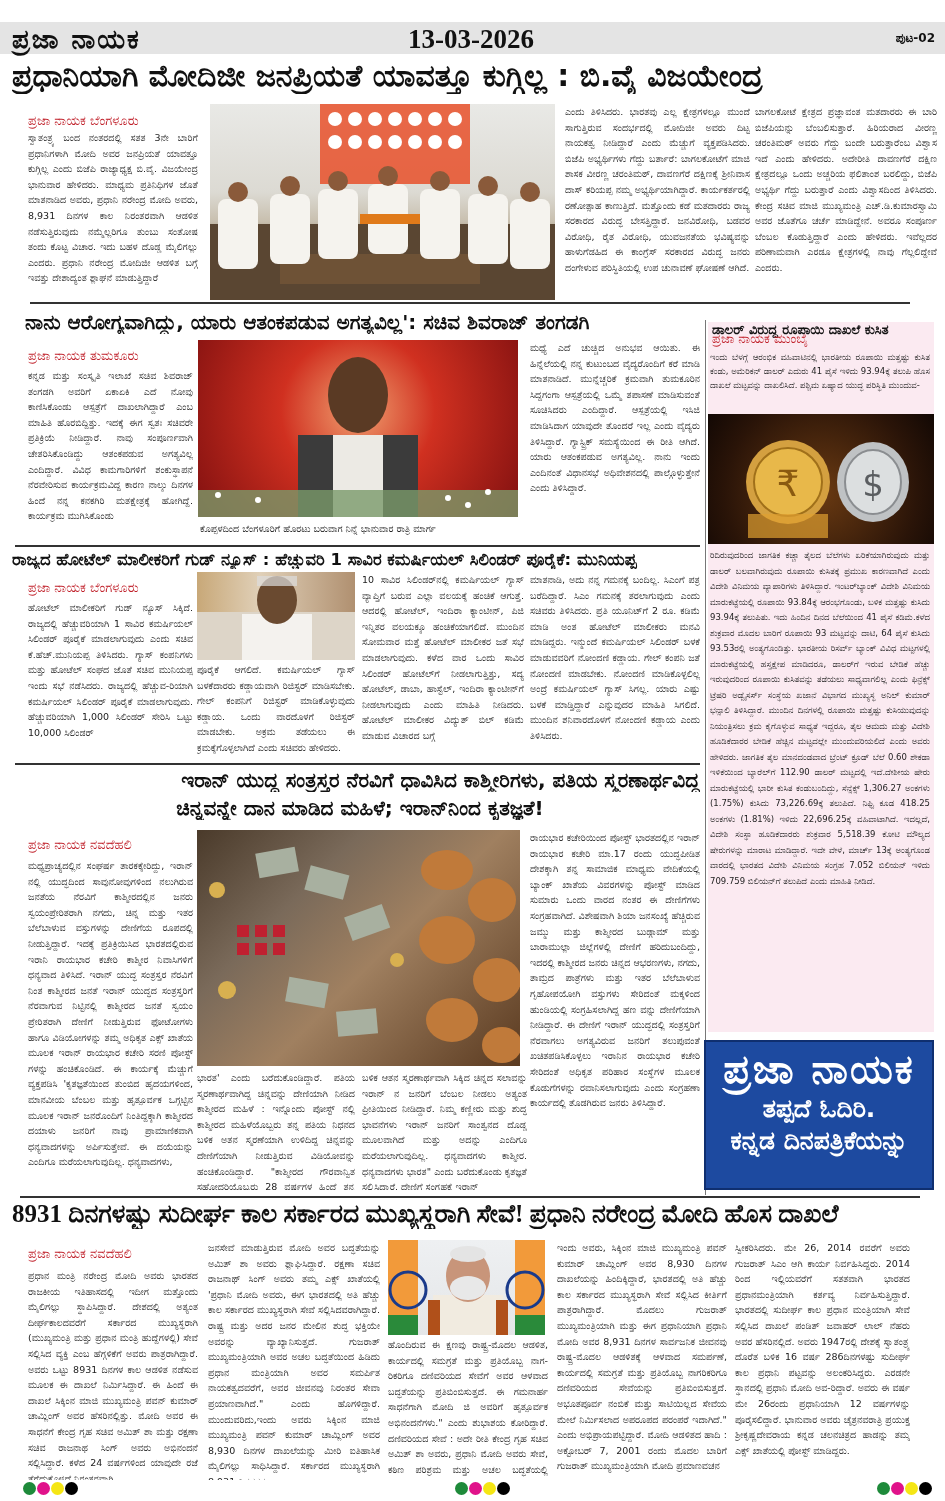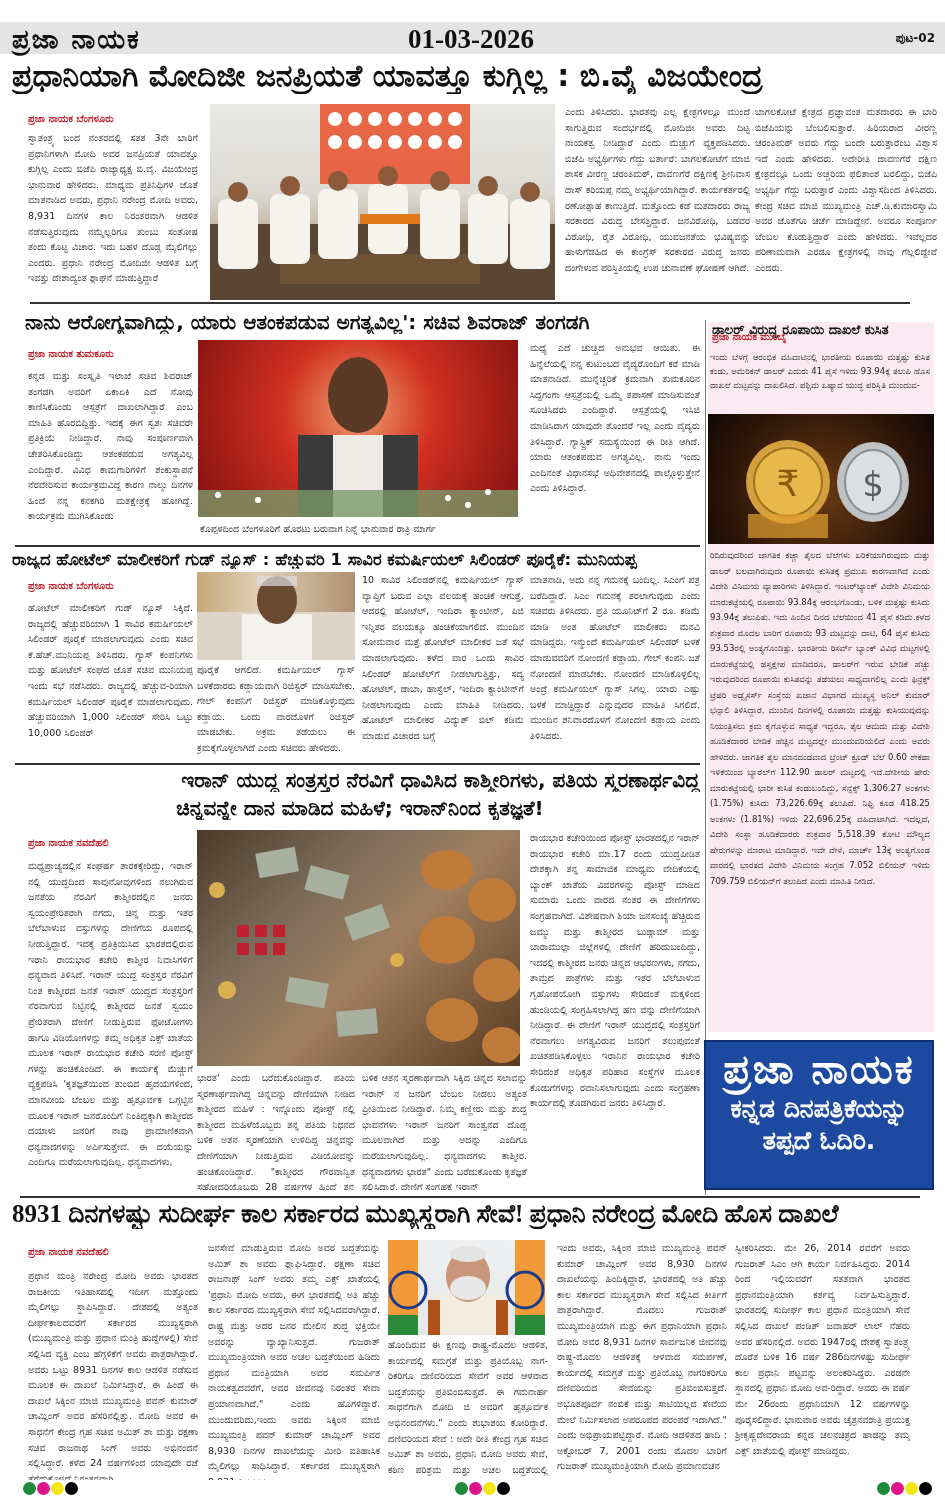--- a/index.html
+++ b/index.html
@@ -5,38 +5,38 @@
   * { box-sizing: border-box; margin: 0; padding: 0; }
   body { width: 945px; height: 1501px; background: #fff; font-family: "DejaVu Sans", sans-serif; color: #111; overflow: hidden; position: relative; }
   .abs { position: absolute; }
   .masthead { left: 0; top: 22px; width: 945px; height: 32px; background: #e4e4e4; }
   .mast-name { left: 12px; top: 24px; font-size: 26px; font-weight: bold; letter-spacing: 2px; }
   .mast-date { left: 408px; top: 24px; font-family: "Liberation Serif", serif; font-weight: bold; font-size: 27px; }
   .mast-page { right: 10px; top: 31px; font-size: 12px; font-weight: bold; }
   .headline { font-weight: bold; color: #111; white-space: nowrap; overflow: hidden; }
   .h1 { left: 12px; top: 58px; width: 925px; font-size: 30px; }
   .rule { height: 2px; background: #333; }
-  .byline { font-size: 10px; color: #c0202a; font-weight: bold; }
+  .byline { font-size: 13px; color: #c0202a; font-weight: normal; }
   .col { font-size: 9.5px; line-height: 15.6px; text-align: justify; color: #222; overflow: hidden; }
   .photo { overflow: hidden; }
   .caption { font-size: 9.5px; line-height: 15px; text-align: justify; }
   .pinkbox { background: #fbeaf1; }
   .adbox { background: #1d4aa0; color: #fff; text-align: center; border: 2px solid #0f2f70; }
   .ad-title { font-size: 40px; font-weight: bold; padding-top: 4px; letter-spacing: 2px; }
   .ad-line { font-size: 25px; font-weight: bold; line-height: 32px; }
   .dots { display: flex; gap: 1px; }
   .dot { width: 13px; height: 13px; border-radius: 50%; }
   .vsep { width: 1px; background: #777; }
 </style>
 </head>
 <body>
 
 <div class="abs masthead"></div>
 <div class="abs mast-name">ಪ್ರಜಾ ನಾಯಕ</div>
-<div class="abs mast-date">01-03-2026</div>
+<div class="abs mast-date">13-03-2026</div>
 <div class="abs mast-page">ಪುಟ-02</div>
 
 <div class="abs headline h1">ಪ್ರಧಾನಿಯಾಗಿ ಮೋದಿಜೀ ಜನಪ್ರಿಯತೆ ಯಾವತ್ತೂ ಕುಗ್ಗಿಲ್ಲ : ಬಿ.ವೈ ವಿಜಯೇಂದ್ರ</div>
 <div class="abs byline" style="left:28px; top:113px;">ಪ್ರಜಾ ನಾಯಕ ಬೆಂಗಳೂರು</div>
 <div class="abs col" style="left:28px; top:130px; width:170px; height:170px;">ಸ್ವಾತಂತ್ರ್ಯ ಬಂದ ನಂತರದಲ್ಲಿ ಸತತ 3ನೇ ಬಾರಿಗೆ ಪ್ರಧಾನಿಗಳಾಗಿ ಮೋದಿ ಅವರ ಜನಪ್ರಿಯತೆ ಯಾವತ್ತೂ ಕುಗ್ಗಿಲ್ಲ ಎಂದು ಬಿಜೆಪಿ ರಾಜ್ಯಾಧ್ಯಕ್ಷ ಬಿ.ವೈ. ವಿಜಯೇಂದ್ರ ಭಾನುವಾರ ಹೇಳಿದರು. ಮಾಧ್ಯಮ ಪ್ರತಿನಿಧಿಗಳ ಜೊತೆ ಮಾತನಾಡಿದ ಅವರು, ಪ್ರಧಾನಿ ನರೇಂದ್ರ ಮೋದಿ ಅವರು, 8,931 ದಿನಗಳ ಕಾಲ ನಿರಂತರವಾಗಿ ಆಡಳಿತ ನಡೆಸುತ್ತಿರುವುದು ನಮ್ಮೆಲ್ಲರಿಗೂ ತುಂಬು ಸಂತೋಷ ತಂದು ಕೊಟ್ಟ ವಿಚಾರ. ಇದು ಬಹಳ ದೊಡ್ಡ ಮೈಲಿಗಲ್ಲು ಎಂದರು. ಪ್ರಧಾನಿ ನರೇಂದ್ರ ಮೋದಿಜೀ ಆಡಳಿತ ಬಗ್ಗೆ ಇವತ್ತು ದೇಶಾದ್ಯಂತ ಶ್ಲಾಘನೆ ಮಾಡುತ್ತಿದ್ದಾರೆ</div>
 <div class="abs photo" style="left:210px; top:104px; width:345px; height:196px; background:linear-gradient(180deg,#e9e9e6 0%,#dcdad3 45%,#c8bfae 60%,#7a6a55 75%,#3a3632 100%);">
   <svg width="345" height="196">
     <rect x="110" y="0" width="150" height="80" fill="#e8502a" opacity="0.85"></rect>
     <g fill="#fff">
       <circle cx="125" cy="15" r="7"></circle>
@@ -176,22 +176,22 @@
         <circle cx="200" cy="130" r="7"></circle>
       </g>
   </svg>
 </div>
 <div class="abs col" style="left:197px; top:1070px; width:158px; height:120px;">ಭಾರತ' ಎಂದು ಬರೆದುಕೊಂಡಿದ್ದಾರೆ. ಪತಿಯ ಸ್ಮರಣಾರ್ಥವಾಗಿದ್ದ ಚಿನ್ನವನ್ನು ದೇಣಿಯಾಗಿ ನೀಡಿದ ಕಾಶ್ಮೀರದ ಮಹಿಳೆ : ಇನ್ನೊಂದು ಪೋಸ್ಟ್ ನಲ್ಲಿ ಕಾಶ್ಮೀರದ ಮಹಿಳೆಯೊಬ್ಬರು ತನ್ನ ಪತಿಯ ನಿಧನದ ಬಳಿಕ ಅತನ ಸ್ಮರಣೆಯಾಗಿ ಉಳಿದಿದ್ದ ಚಿನ್ನವನ್ನು ದೇಣಿಗೆಯಾಗಿ ನೀಡುತ್ತಿರುವ ವಿಡಿಯೋವನ್ನು ಹಂಚಿಕೊಂಡಿದ್ದಾರೆ. "ಕಾಶ್ಮೀರದ ಗೌರವಾನ್ವಿತ ಸಹೋದರಿಯೊಬ್ಬರು 28 ವರ್ಷಗಳ ಹಿಂದೆ ತನ್ನ ಪತಿಯ ನಿಧನದ</div>
 <div class="abs col" style="left:362px; top:1070px; width:165px; height:120px;">ಬಳಿಕ ಆತನ ಸ್ಮರಣಾರ್ಥವಾಗಿ ಸಿಕ್ಕಿದ ಚಿನ್ನದ ಸಲಾವನ್ನು ಇರಾನ್ ನ ಜನರಿಗೆ ಬೆಂಬಲ ನೀಡಲು ಅತ್ಯಂತ ಪ್ರೀತಿಯಿಂದ ನೀಡಿದ್ದಾರೆ. ನಿಮ್ಮ ಕಣ್ಣೀರು ಮತ್ತು ಶುದ್ಧ ಭಾವನೆಗಳು ಇರಾನ್ ಜನರಿಗೆ ಸಾಂತ್ವನದ ದೊಡ್ಡ ಮೂಲವಾಗಿದೆ ಮತ್ತು ಅದನ್ನು ಎಂದಿಗೂ ಮರೆಯಲಾಗುವುದಿಲ್ಲ. ಧನ್ಯವಾದಗಳು ಕಾಶ್ಮೀರ. ಧನ್ಯವಾದಗಳು ಭಾರತ" ಎಂದು ಬರೆದುಕೊಂಡು ಕೃತಜ್ಞತೆ ಸಲ್ಲಿಸಿದ್ದಾರೆ. ದೇಣಿಗೆ ಸಂಗ್ರಹಕ್ಕೆ ಇರಾನ್</div>
 <div class="abs col" style="left:530px; top:830px; width:170px; height:360px;">ರಾಯಭಾರ ಕಚೇರಿಯಿಂದ ಪೋಸ್ಟ್ ಭಾರತದಲ್ಲಿನ ಇರಾನ್ ರಾಯಭಾರ ಕಚೇರಿ ಮಾ.17 ರಂದು ಯುದ್ಧಪೀಡಿತ ದೇಶಕ್ಕಾಗಿ ತನ್ನ ಸಾಮಾಜಿಕ ಮಾಧ್ಯಮ ವೇದಿಕೆಯಲ್ಲಿ ಬ್ಯಾಂಕ್ ಖಾತೆಯ ವಿವರಗಳನ್ನು ಪೋಸ್ಟ್ ಮಾಡಿದ ಸುಮಾರು ಒಂದು ವಾರದ ನಂತರ ಈ ದೇಣಿಗೆಗಳು ಸಂಗ್ರಹವಾಗಿದೆ. ವಿಶೇಷವಾಗಿ ಶಿಯಾ ಜನಸಂಖ್ಯೆ ಹೆಚ್ಚಿರುವ ಜಮ್ಮು ಮತ್ತು ಕಾಶ್ಮೀರದ ಬುಡ್ಗಾಮ್ ಮತ್ತು ಬಾರಾಮುಲ್ಲಾ ಜಿಲ್ಲೆಗಳಲ್ಲಿ ದೇಣಿಗೆ ಹರಿದುಬಂದಿದ್ದು, ಇದರಲ್ಲಿ ಕಾಶ್ಮೀರದ ಜನರು ಚಿನ್ನದ ಆಭರಣಗಳು, ನಗದು, ತಾಮ್ರದ ಪಾತ್ರೆಗಳು ಮತ್ತು ಇತರ ಬೆಲೆಬಾಳುವ ಗೃಹೋಪಯೋಗಿ ವಸ್ತುಗಳು ಸೇರಿದಂತೆ ಮಕ್ಕಳಿಂದ ಹುಂಡಿಯಲ್ಲಿ ಸಂಗ್ರಹಿಸಲಾಗಿದ್ದ ಹಣ ವನ್ನು ದೇಣಿಗೆಯಾಗಿ ನೀಡಿದ್ದಾರೆ. ಈ ದೇಣಿಗೆ ಇರಾನ್ ಯುದ್ಧದಲ್ಲಿ ಸಂತ್ರಸ್ತರಿಗೆ ನೆರವಾಗಲು ಅಗತ್ಯವಿರುವ ಜನರಿಗೆ ತಲುಪುವಂತೆ ಖಚಿತಪಡಿಸಿಕೊಳ್ಳಲು ಇರಾನಿನ ರಾಯಭಾರ ಕಚೇರಿ ಸೇರಿದಂತೆ ಅಧಿಕೃತ ಪರಿಹಾರ ಸಂಸ್ಥೆಗಳ ಮೂಲಕ ಕೊಡುಗೆಗಳನ್ನು ರವಾನಿಸಲಾಗುವುದು ಎಂದು ಸಂಗ್ರಹಣಾ ಕಾರ್ಯದಲ್ಲಿ ತೊಡಗಿರುವ ಜನರು ತಿಳಿಸಿದ್ದಾರೆ.</div>
 
 <div class="abs adbox" style="left:704px; top:1040px; width:230px; height:150px;">
   <div class="ad-title">ಪ್ರಜಾ ನಾಯಕ</div>
+  <div class="ad-line">ತಪ್ಪದೆ ಓದಿರಿ.</div>
   <div class="ad-line">ಕನ್ನಡ ದಿನಪತ್ರಿಕೆಯನ್ನು</div>
-  <div class="ad-line">ತಪ್ಪದೆ ಓದಿರಿ.</div>
 </div>
 
 <div class="abs rule" style="left:20px; top:1196px; width:900px;"></div>
 
 <div class="abs headline" style="left:12px; top:1200px; width:925px; font-size:25px;font-family:Liberation Serif, serif;">8931 ದಿನಗಳಷ್ಟು ಸುದೀರ್ಘ ಕಾಲ ಸರ್ಕಾರದ ಮುಖ್ಯಸ್ಥರಾಗಿ ಸೇವೆ! ಪ್ರಧಾನಿ ನರೇಂದ್ರ ಮೋದಿ ಹೊಸ ದಾಖಲೆ</div>
 <div class="abs byline" style="left:28px; top:1246px;">ಪ್ರಜಾ ನಾಯಕ ನವದೆಹಲಿ</div>
 <div class="abs col" style="left:28px; top:1268px; width:170px; height:212px;">ಪ್ರಧಾನ ಮಂತ್ರಿ ನರೇಂದ್ರ ಮೋದಿ ಅವರು ಭಾರತದ ರಾಜಕೀಯ ಇತಿಹಾಸದಲ್ಲಿ ಇದೀಗ ಮತ್ತೊಂದು ಮೈಲಿಗಲ್ಲು ಸ್ಥಾಪಿಸಿದ್ದಾರೆ. ದೇಶದಲ್ಲಿ ಅತ್ಯಂತ ದೀರ್ಘಕಾಲದವರೆಗೆ ಸರ್ಕಾರದ ಮುಖ್ಯಸ್ಥರಾಗಿ (ಮುಖ್ಯಮಂತ್ರಿ ಮತ್ತು ಪ್ರಧಾನ ಮಂತ್ರಿ ಹುದ್ದೆಗಳಲ್ಲಿ) ಸೇವೆ ಸಲ್ಲಿಸಿದ ವ್ಯಕ್ತಿ ಎಂಬ ಹೆಗ್ಗಳಿಕೆಗೆ ಅವರು ಪಾತ್ರರಾಗಿದ್ದಾರೆ. ಅವರು ಒಟ್ಟು 8931 ದಿನಗಳ ಕಾಲ ಆಡಳಿತ ನಡೆಸುವ ಮೂಲಕ ಈ ದಾಖಲೆ ನಿರ್ಮಿಸಿದ್ದಾರೆ. ಈ ಹಿಂದೆ ಈ ದಾಖಲೆ ಸಿಕ್ಕಿಂನ ಮಾಜಿ ಮುಖ್ಯಮಂತ್ರಿ ಪವನ್ ಕುಮಾರ್ ಚಾಮ್ಲಿಂಗ್ ಅವರ ಹೆಸರಿನಲ್ಲಿತ್ತು. ಮೋದಿ ಅವರ ಈ ಸಾಧನೆಗೆ ಕೇಂದ್ರ ಗೃಹ ಸಚಿವ ಅಮಿತ್ ಶಾ ಮತ್ತು ರಕ್ಷಣಾ ಸಚಿವ ರಾಜನಾಥ ಸಿಂಗ್ ಅವರು ಅಭಿನಂದನೆ ಸಲ್ಲಿಸಿದ್ದಾರೆ. ಕಳೆದ 24 ವರ್ಷಗಳಿಂದ ಯಾವುದೇ ರಜೆ ತೆಗೆದುಕೊಳ್ಳದೆ ನಿರಂತರವಾಗಿ</div>
 <div class="abs col" style="left:208px; top:1240px; width:172px; height:240px;">ಜನಸೇವೆ ಮಾಡುತ್ತಿರುವ ಮೋದಿ ಅವರ ಬದ್ಧತೆಯನ್ನು ಅಮಿತ್ ಶಾ ಅವರು ಶ್ಲಾಘಿಸಿದ್ದಾರೆ. ರಕ್ಷಣಾ ಸಚಿವ ರಾಜನಾಥ್ ಸಿಂಗ್ ಅವರು ತಮ್ಮ ಎಕ್ಸ್ ಖಾತೆಯಲ್ಲಿ 'ಪ್ರಧಾನಿ ಮೋದಿ ಅವರು, ಈಗ ಭಾರತದಲ್ಲಿ ಅತಿ ಹೆಚ್ಚು ಕಾಲ ಸರ್ಕಾರದ ಮುಖ್ಯಸ್ಥರಾಗಿ ಸೇವೆ ಸಲ್ಲಿಸಿದವರಾಗಿದ್ದಾರೆ. ರಾಷ್ಟ್ರ ಮತ್ತು ಅದರ ಜನರ ಮೇಲಿನ ಶುದ್ಧ ಭಕ್ತಿಯೇ ಅವರನ್ನು ವ್ಯಾಖ್ಯಾನಿಸುತ್ತದೆ. ಗುಜರಾತ್ ಮುಖ್ಯಮಂತ್ರಿಯಾಗಿ ಅವರ ಅಚಲ ಬದ್ಧತೆಯಿಂದ ಹಿಡಿದು ಪ್ರಧಾನ ಮಂತ್ರಿಯಾಗಿ ಅವರ ಸಮರ್ಪಿತ ನಾಯಕತ್ವದವರೆಗೆ, ಅವರ ಜೀವನವು ನಿರಂತರ ಸೇವಾ ಪ್ರಯಾಣವಾಗಿದೆ." ಎಂದು ಹೊಗಳಿದ್ದಾರೆ. ಮುಂದುವರಿದು,ಇಂದು ಅವರು ಸಿಕ್ಕಿಂನ ಮಾಜಿ ಮುಖ್ಯಮಂತ್ರಿ ಪವನ್ ಕುಮಾರ್ ಚಾಮ್ಲಿಂಗ್ ಅವರ 8,930 ದಿನಗಳ ದಾಖಲೆಯನ್ನು ಮೀರಿ ಐತಿಹಾಸಿಕ ಮೈಲಿಗಲ್ಲು ಸಾಧಿಸಿದ್ದಾರೆ. ಸರ್ಕಾರದ ಮುಖ್ಯಸ್ಥರಾಗಿ 8,931 ದಿನಗಳನ್ನು</div>
 <div class="abs photo" style="left:388px; top:1240px; width:157px; height:95px; background:linear-gradient(180deg,#eef0f2 0%,#e4e6e8 100%);">
   <svg width="157" height="95">

